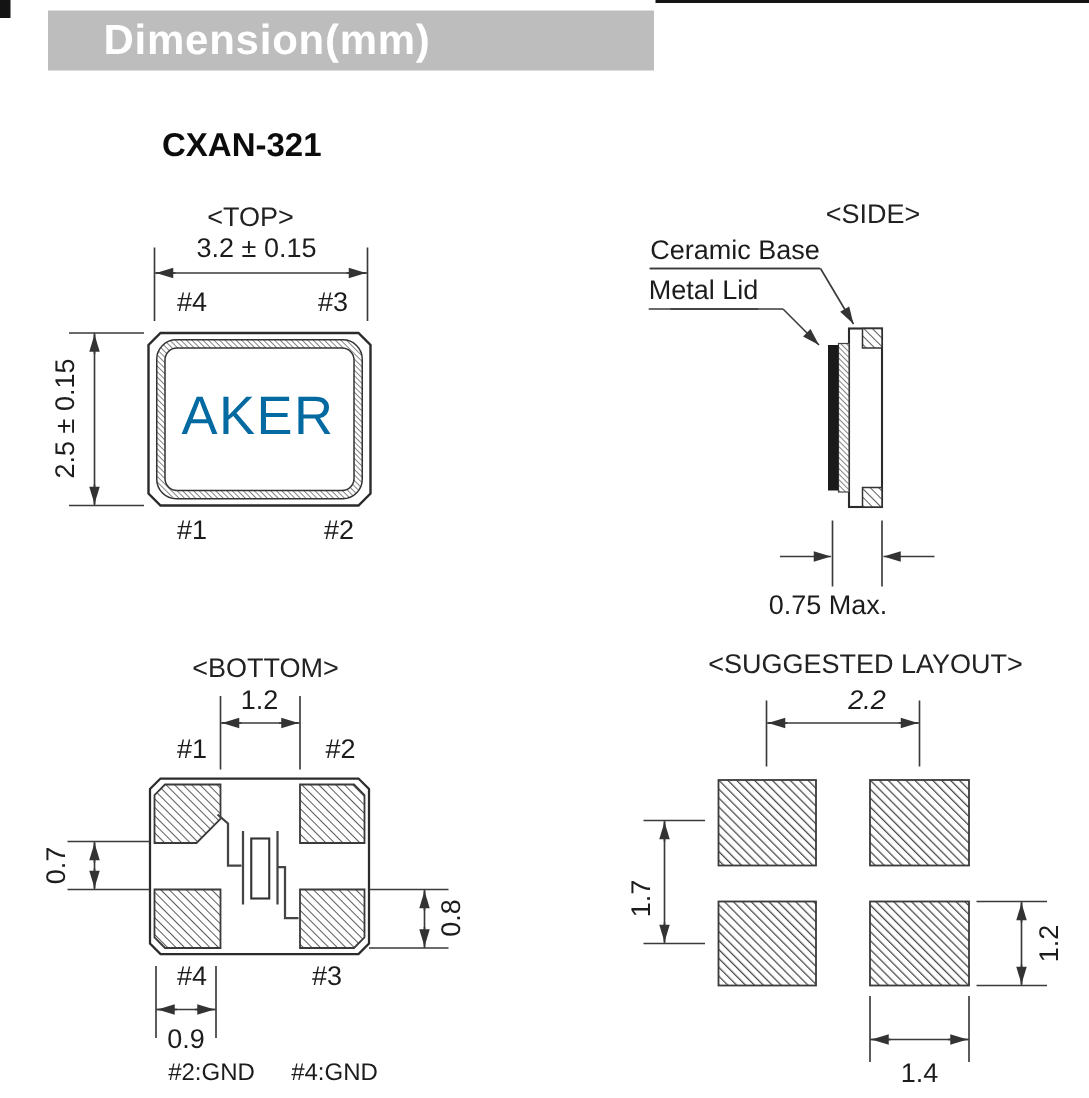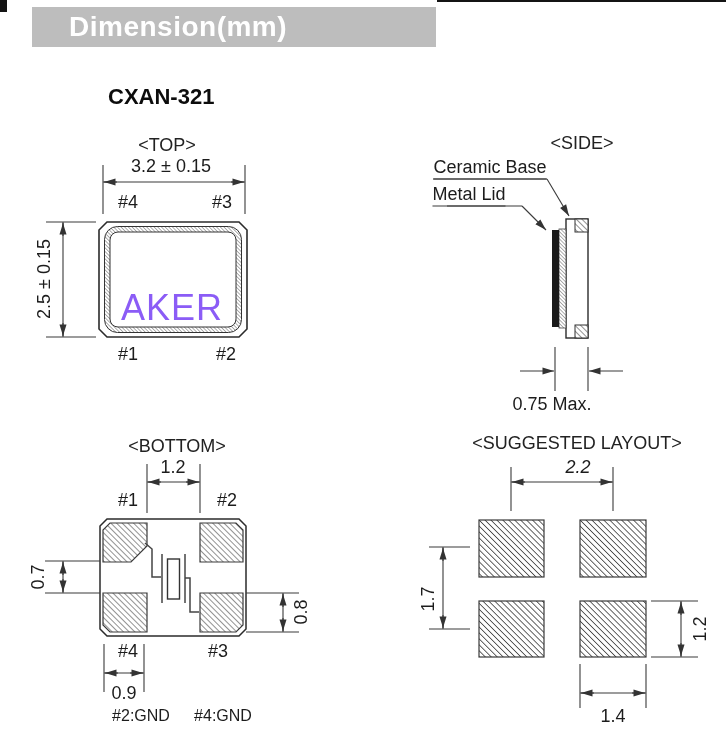--- a/index.html
+++ b/index.html
@@ -9,21 +9,21 @@
   }
   .banner{
     position:absolute;left:32px;top:7px;width:404px;height:40px;background:#bdbdbd;
     display:flex;align-items:center;padding-left:37px;box-sizing:border-box;
   }
   .banner-title{font-size:28px;font-weight:bold;color:#ffffff;letter-spacing:.5px;white-space:nowrap;}
   .part-number{position:absolute;left:68px;top:84px;font-size:22px;font-weight:bold;color:#0c0c0c;white-space:nowrap;margin-left:40px;}
   .lbl{position:absolute;transform:translate(-50%,-50%);font-size:18px;color:#1c1c1c;white-space:nowrap;}
   .lbl.rot{transform:translate(-50%,-50%) rotate(-90deg);}
   .lbl.view-title{font-size:18px;color:#222;}
-  .lbl.marking{font-size:36px;letter-spacing:1px;color:#8b5cf6;margin-top:31px;}
+  .lbl.marking{font-size:36px;letter-spacing:1px;color:#0369a1;}
   .lbl.gnd{font-size:16px;}
   .lbl.underlined{border-bottom:1.2px solid #3a3a3a;padding-bottom:1px;}
   svg{position:absolute;left:0;top:0;}
   .edge-corner{position:absolute;left:0;top:0;width:7px;height:12px;background:#141414;}
   .edge-top-line{position:absolute;left:437px;top:0;width:289px;height:2px;background:#141414;}
 </style>
 </head>
 <body>
 
 <div id="canvas">

